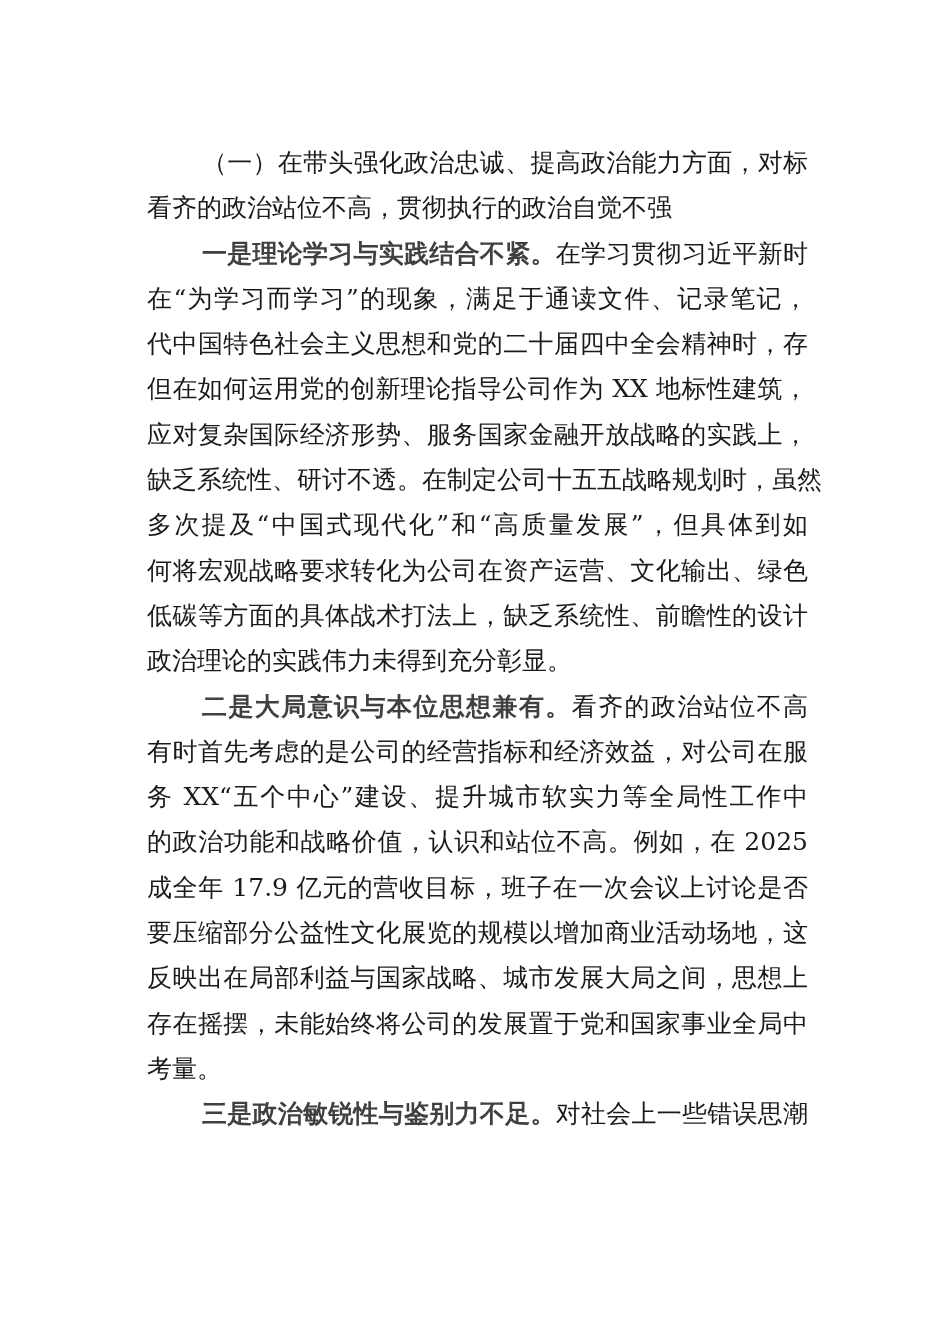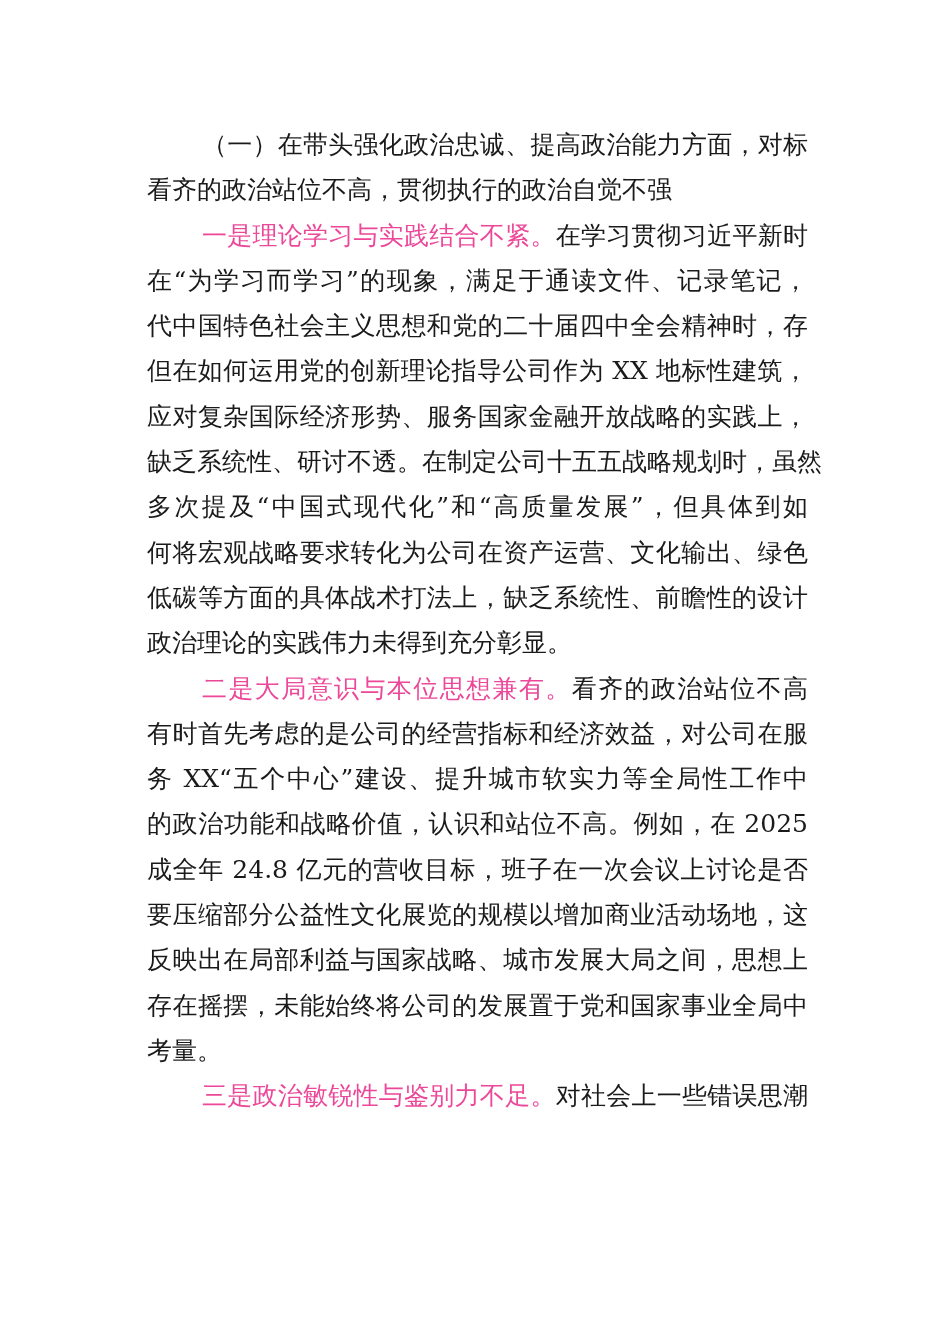--- a/index.html
+++ b/index.html
@@ -11,42 +11,42 @@
       width: 950px;
       height: 1344px;
       position: relative;
       overflow: hidden;
       font-family: "DejaVu Serif", "Liberation Serif", serif;
       color: #1a1a1a;
     }
     .page {
       position: absolute;
       left: 147px;
-      top: 122px;
+      top: 140px;
       width: 661px;
     }
     .line {
       height: 45.3px;
       line-height: 45.3px;
       font-size: 25px;
       white-space: nowrap;
       text-align: justify;
       text-align-last: justify;
       overflow: visible;
     }
     .line.last {
       text-align-last: left;
     }
     .indent {
       padding-left: 55px;
     }
     .bold {
-      font-weight: normal;
+      font-weight: bold;
       font-family: "DejaVu Sans", "Liberation Sans", sans-serif;
-      color: #ec4899;
+      color: #404040;
     }
     .para {
       margin: 0;
     }
   </style>
 </head>
 <body>
 
 <div class="page">
 
@@ -66,21 +66,21 @@
     <div class="line">何将宏观战略要求转化为公司在资产运营、文化输出、绿色</div>
     <div class="line">低碳等方面的具体战术打法上，缺乏系统性、前瞻性的设计</div>
     <div class="line last">政治理论的实践伟力未得到充分彰显。</div>
   </div>
 
   <div class="para">
     <div class="line indent"><span class="bold">二是大局意识与本位思想兼有。</span><span>看齐的政治站位不高</span></div>
     <div class="line">有时首先考虑的是公司的经营指标和经济效益，对公司在服</div>
     <div class="line">务 XX“五个中心”建设、提升城市软实力等全局性工作中</div>
     <div class="line">的政治功能和战略价值，认识和站位不高。例如，在 2025</div>
-    <div class="line">成全年 24.8 亿元的营收目标，班子在一次会议上讨论是否</div>
+    <div class="line">成全年 17.9 亿元的营收目标，班子在一次会议上讨论是否</div>
     <div class="line">要压缩部分公益性文化展览的规模以增加商业活动场地，这</div>
     <div class="line">反映出在局部利益与国家战略、城市发展大局之间，思想上</div>
     <div class="line">存在摇摆，未能始终将公司的发展置于党和国家事业全局中</div>
     <div class="line last">考量。</div>
   </div>
 
   <div class="para">
     <div class="line indent"><span class="bold">三是政治敏锐性与鉴别力不足。</span><span>对社会上一些错误思潮</span></div>
   </div>
 

